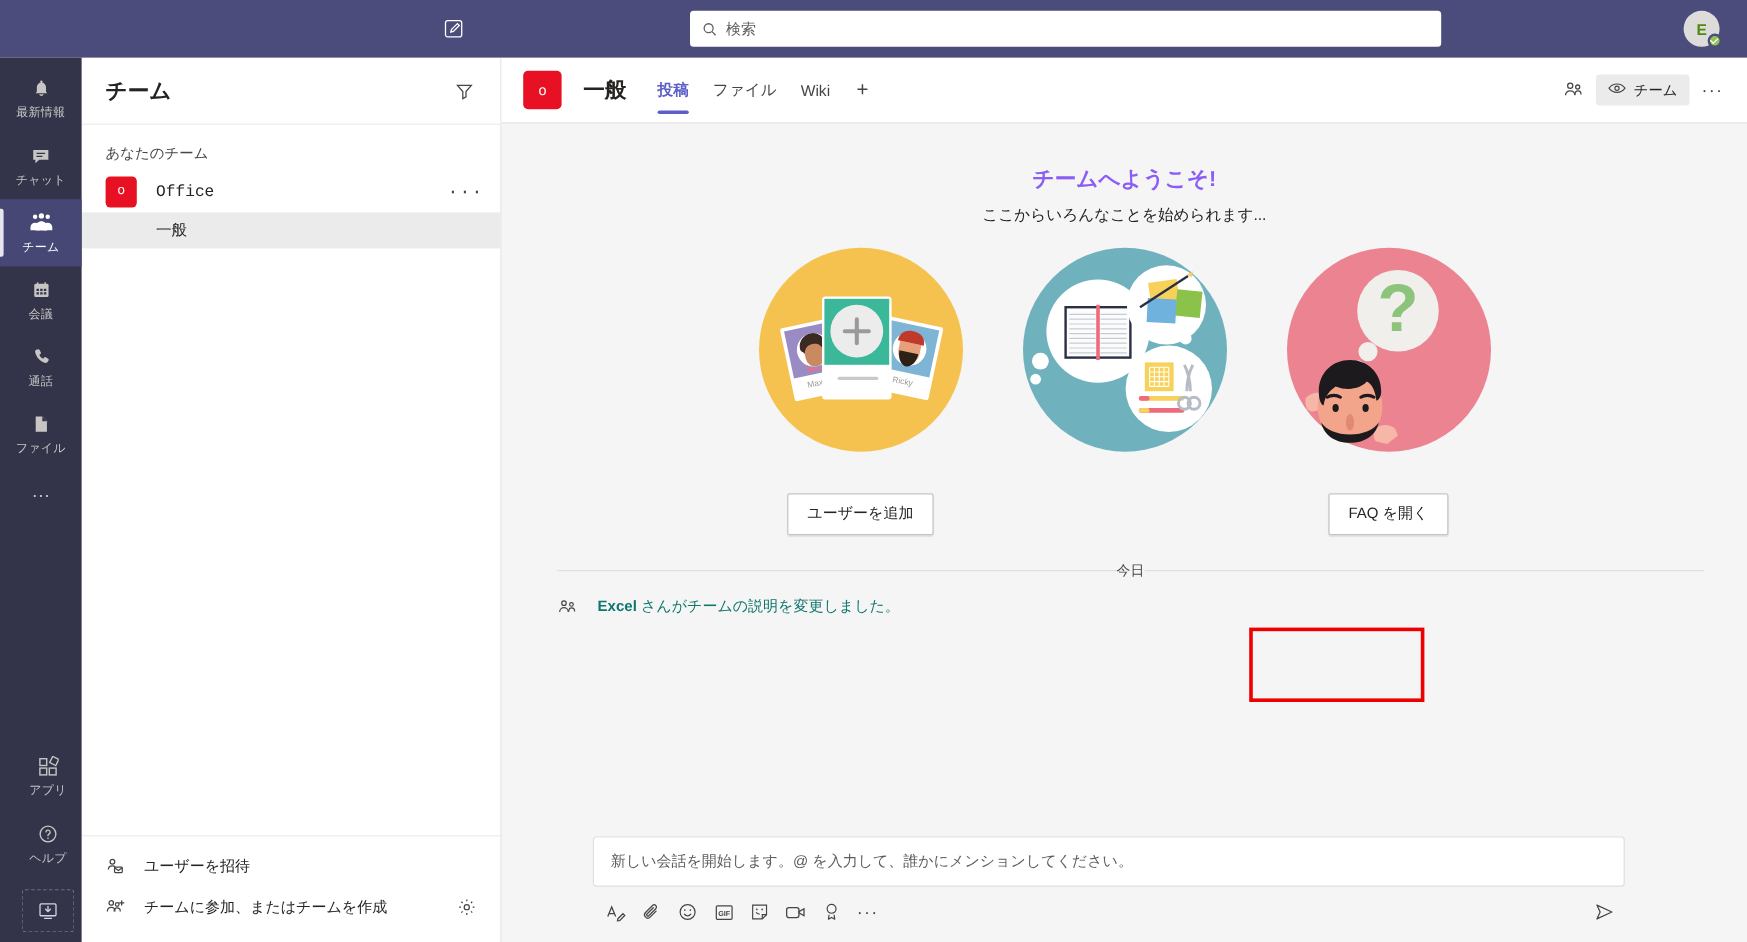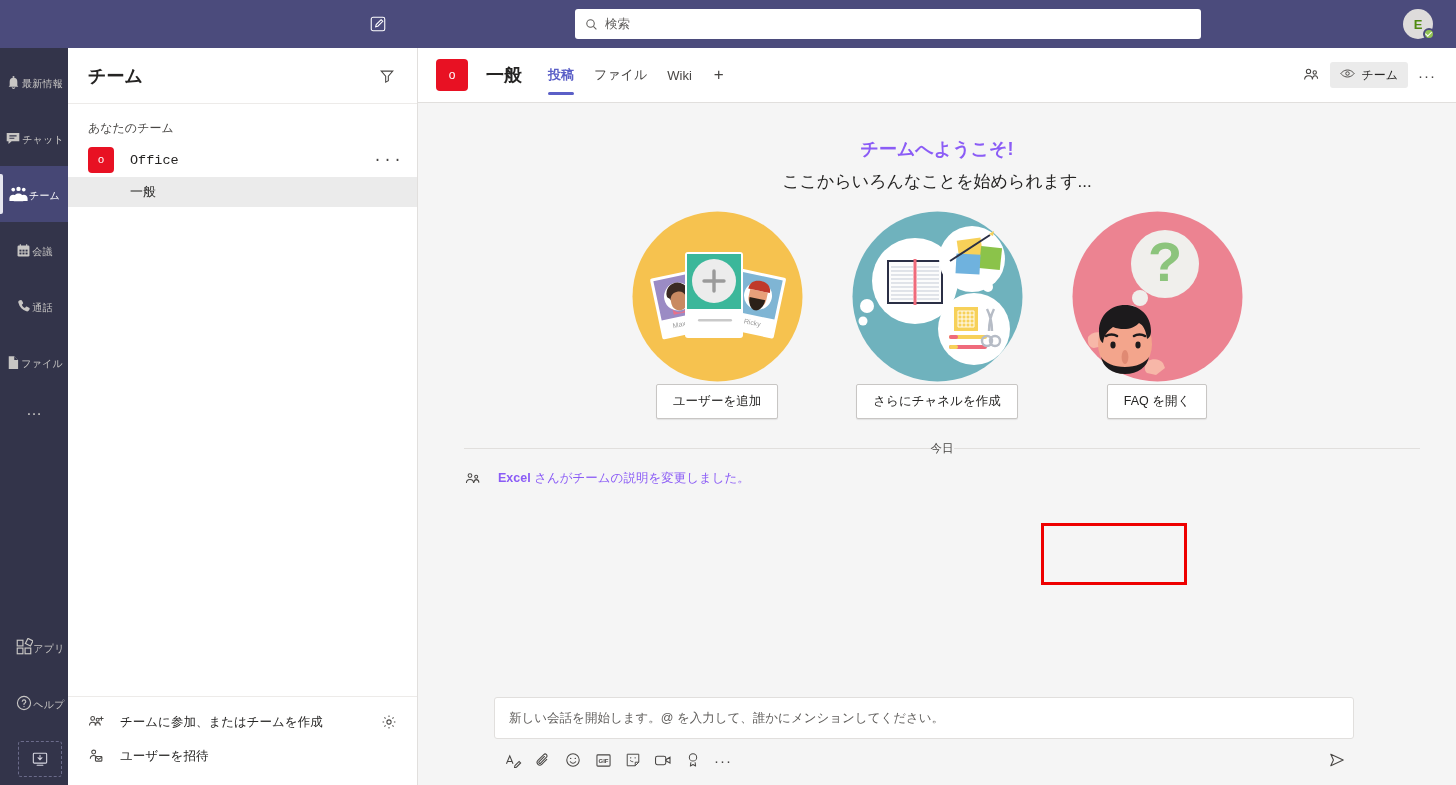--- a/index.html
+++ b/index.html
@@ -47,21 +47,21 @@
   
   .body { flex: 1; display: flex; min-height: 0; }
 
   
   .rail {
     width: 68px; flex: 0 0 68px; background: #33344a;
     display: flex; flex-direction: column; align-items: center;
     padding-top: 6px; position: relative;
   }
   .rail-item {
-    width: 68px; height: 56px; display: flex; flex-direction: row;
+    width: 68px; height: 56px; display: flex; flex-direction: column;
     align-items: center; justify-content: center; cursor: pointer; position: relative;
     color: #c8c6c4;
   }
   .rail-item.active { background: #464775; color: #fff; }
   .rail-item.active::before {
     content: ""; position: absolute; left: 0; top: 8px; bottom: 8px; width: 3px;
     background: #e6e6f0; border-radius: 0 2px 2px 0;
   }
   .rail-item .ricon { height: 21px; display: flex; align-items: center; justify-content: center; }
   .rail-item .rlabel { font-size: 10px; margin-top: 3px; letter-spacing: .2px; }
@@ -137,45 +137,45 @@
   .pill-btn {
     height: 26px; display: flex; align-items: center; gap: 6px; padding: 0 10px;
     background: #ebebeb; border-radius: 3px; font-size: 12px; color: #252423; cursor: pointer;
   }
   .dots-btn { width: 30px; height: 30px; display: flex; align-items: center; justify-content: center; cursor: pointer; font-size: 15px; color: #484644; letter-spacing: 1px; }
 
   
   .content { flex: 1; overflow: hidden; position: relative; display: flex; flex-direction: column; }
   .welcome { padding-top: 34px; text-align: center; }
   .welcome-title { font-size: 18px; color: #8b5cf6; font-weight: 600; }
-  .welcome-sub { font-size: 17px; color: #252423; margin-top: 9px; }
+  .welcome-sub { font-size: 13px; color: #252423; margin-top: 9px; }
 
   .cards { display: flex; justify-content: center; gap: 40px; margin-top: 16px; }
   .card { width: 180px; display: flex; flex-direction: column; align-items: center; }
   .illus { width: 175px; height: 175px; position: relative; }
   .cta {
-    background: #fff; border: 1px solid #c8c6c4; border-radius: 2px;
+    margin-top: 32px; background: #fff; border: 1px solid #c8c6c4; border-radius: 2px;
     font-size: 12.5px; color: #252423; padding: 8px 16px; cursor: pointer;
     box-shadow: 0 1px 1px rgba(0,0,0,.08); white-space: nowrap;
     font-family: "Liberation Sans", "DejaVu Sans", sans-serif;
   }
   .highlight-box {
     position: absolute; border: 3px solid #ee0000; pointer-events: none;
     left: 623px; top: 420px; width: 146px; height: 62px;
   }
 
   .divider-row {
     display: flex; align-items: center; margin: 22px 36px 0 46px; 
   }
   .divider-line { flex: 1; height: 1px; background: #e1dfdd; }
   .divider-label { font-size: 11.5px; color: #484644; }
 
   .sysmsg { display: flex; align-items: center; padding: 14px 0 0 46px; }
   .sysmsg .smicon { width: 26px; display: flex; align-items: center; justify-content: flex-start; color: #484644; }
-  .sysmsg .smtext { font-size: 12.5px; color: #8b5cf6; margin-left: 8px; }
+  .sysmsg .smtext { font-size: 12.5px; color: #0f766e; margin-left: 8px; }
   .sysmsg .smtext b { font-weight: 600; }
 
   
   .compose-wrap { padding: 0 102px 12px 76px; }
   .compose-box {
     background: #fff; border: 1px solid #e1dfdd; border-radius: 3px;
     height: 42px; display: flex; align-items: center; padding: 0 14px; cursor: text;
   }
   .compose-placeholder { font-size: 12.5px; color: #605e5c; }
   .compose-tools { display: flex; align-items: center; padding: 8px 2px 0 4px; }
@@ -348,46 +348,46 @@
         </div>
 
         <div class="channel-row selected">
           <span>一般</span>
         </div>
       </div>
 
       <div class="pane-footer">
         <div class="footer-row">
           <span class="ficon">
+            <svg width="16" height="16" viewBox="0 0 18 18" fill="none" stroke="#484644" stroke-width="1.2">
+              <circle cx="6.4" cy="4.6" r="2.2"></circle>
+              <path d="M2.6 12c0-2.1 1.7-3.5 3.8-3.5 1 0 1.9.3 2.6.9"></path>
+              <rect x="8.4" y="9.6" width="7.2" height="5.2" rx=".7"></rect>
+              <path d="m8.4 10.2 3.6 2.6 3.6-2.6"></path>
+            </svg>
+          </span>
+          <span class="flabel">ユーザーを招待</span>
+        </div>
+        <div class="footer-row">
+          <span class="ficon">
             <svg width="17" height="16" viewBox="0 0 19 18" fill="none" stroke="#484644" stroke-width="1.2">
               <circle cx="5.2" cy="5" r="2.1"></circle>
               <path d="M1.6 13c0-2.2 1.6-3.8 3.6-3.8S8.8 10.8 8.8 13"></path>
               <circle cx="10.8" cy="6.4" r="1.7"></circle>
               <path d="M7.9 13c0-1.9 1.3-3.3 2.9-3.3s2.9 1.4 2.9 3.3"></path>
               <path d="M15 3v4M13 5h4" stroke-linecap="round"></path>
             </svg>
           </span>
           <span class="flabel">チームに参加、またはチームを作成</span>
           <span class="gear-btn">
             <svg width="16" height="16" viewBox="0 0 18 18" fill="none" stroke="#484644" stroke-width="1.15">
               <circle cx="9" cy="9" r="2.4"></circle>
               <path d="M9 1.8v1.7M9 14.5v1.7M1.8 9h1.7M14.5 9h1.7M3.9 3.9l1.2 1.2M12.9 12.9l1.2 1.2M14.1 3.9l-1.2 1.2M5.1 12.9l-1.2 1.2"></path>
             </svg>
           </span>
-        </div>
-        <div class="footer-row">
-          <span class="ficon">
-            <svg width="16" height="16" viewBox="0 0 18 18" fill="none" stroke="#484644" stroke-width="1.2">
-              <circle cx="6.4" cy="4.6" r="2.2"></circle>
-              <path d="M2.6 12c0-2.1 1.7-3.5 3.8-3.5 1 0 1.9.3 2.6.9"></path>
-              <rect x="8.4" y="9.6" width="7.2" height="5.2" rx=".7"></rect>
-              <path d="m8.4 10.2 3.6 2.6 3.6-2.6"></path>
-            </svg>
-          </span>
-          <span class="flabel">ユーザーを招待</span>
         </div>
       </div>
     </div>
 
     <div class="main">
 
       <div class="chan-header">
         <span class="chan-avatar">o</span>
         <span class="chan-title">一般</span>
 
@@ -503,21 +503,20 @@
                   <rect x="99" y="136" width="38" height="4" rx="2" fill="#ef6b7b"></rect>
                   <rect x="99" y="136" width="9" height="4" rx="2" fill="#f7d159"></rect>
                   <g stroke="#b6bcc6" stroke-width="2.4" fill="none">
                     <path d="M137 100c3 6 5 14 5 22M144 100c-3 6-5 14-5 22"></path>
                     <circle cx="137" cy="132" r="5"></circle>
                       <circle cx="145" cy="132" r="5"></circle>
                   </g>
                 </g>
               </svg>
             </div>
-            <button class="cta">さらにチャネルを作成</button>
           </div>
 
           <div class="card">
             <div class="illus">
               <svg width="175" height="175" viewBox="0 0 175 175">
                 <circle cx="87.5" cy="87.5" r="85" fill="#ec8391"></circle>
                 <circle cx="95" cy="55" r="34" fill="#f0efec"></circle>
                 <circle cx="70" cy="89" r="8" fill="#f0efec"></circle>
                 <circle cx="62" cy="101" r="4.5" fill="#f0efec"></circle>
                 <text x="95" y="72" font-size="56" font-weight="bold" fill="#8cc47c" text-anchor="middle" font-family="Liberation Sans">?</text>

